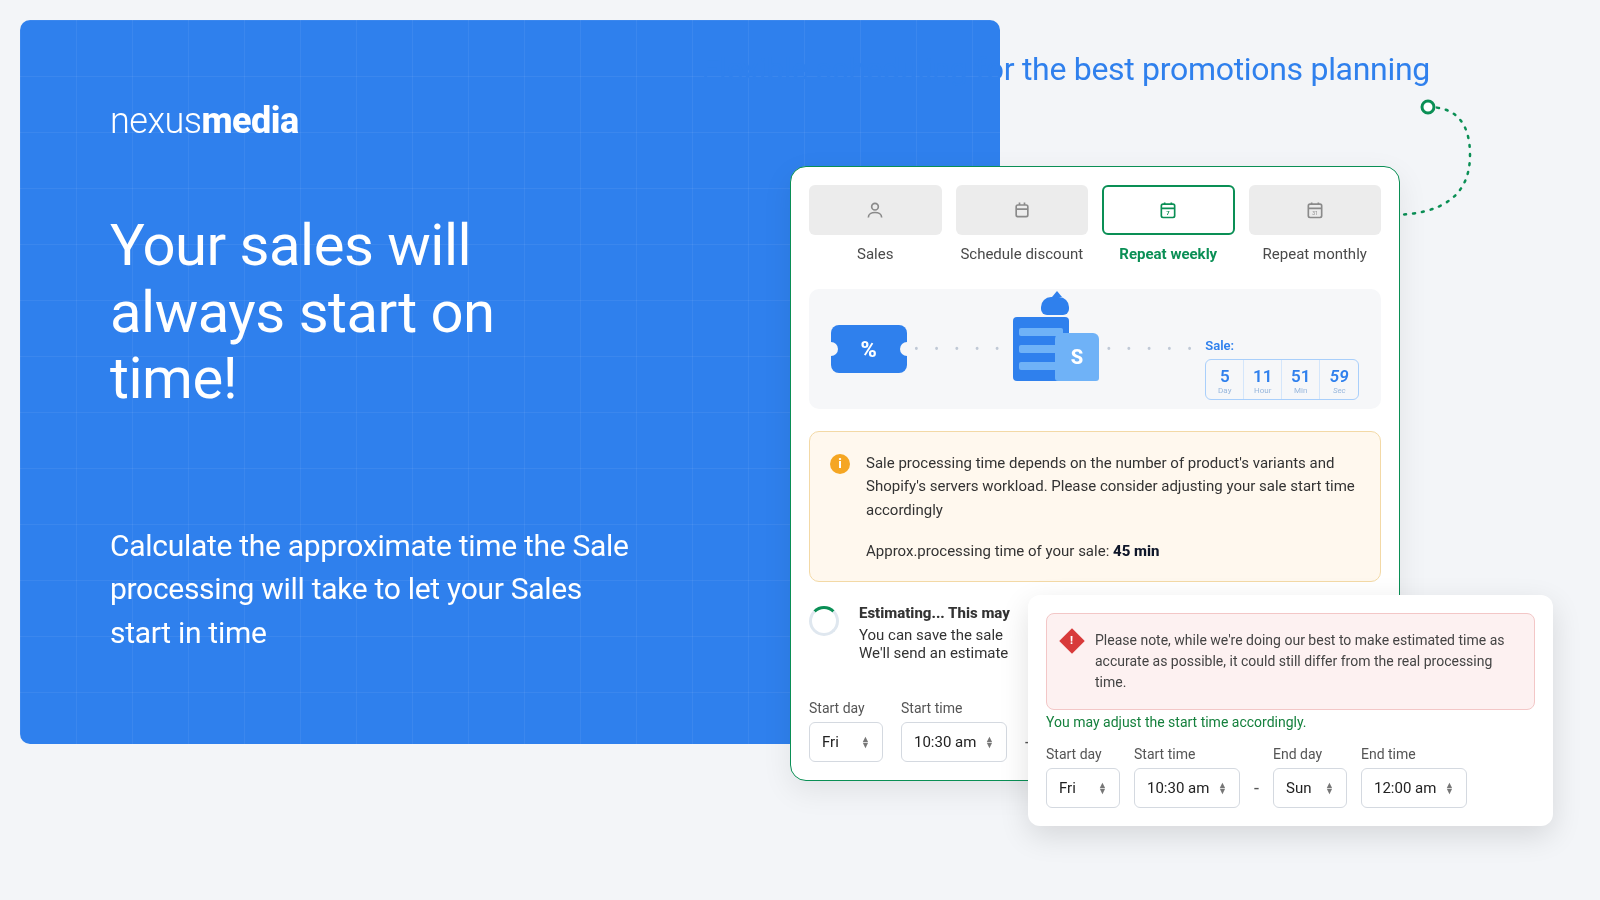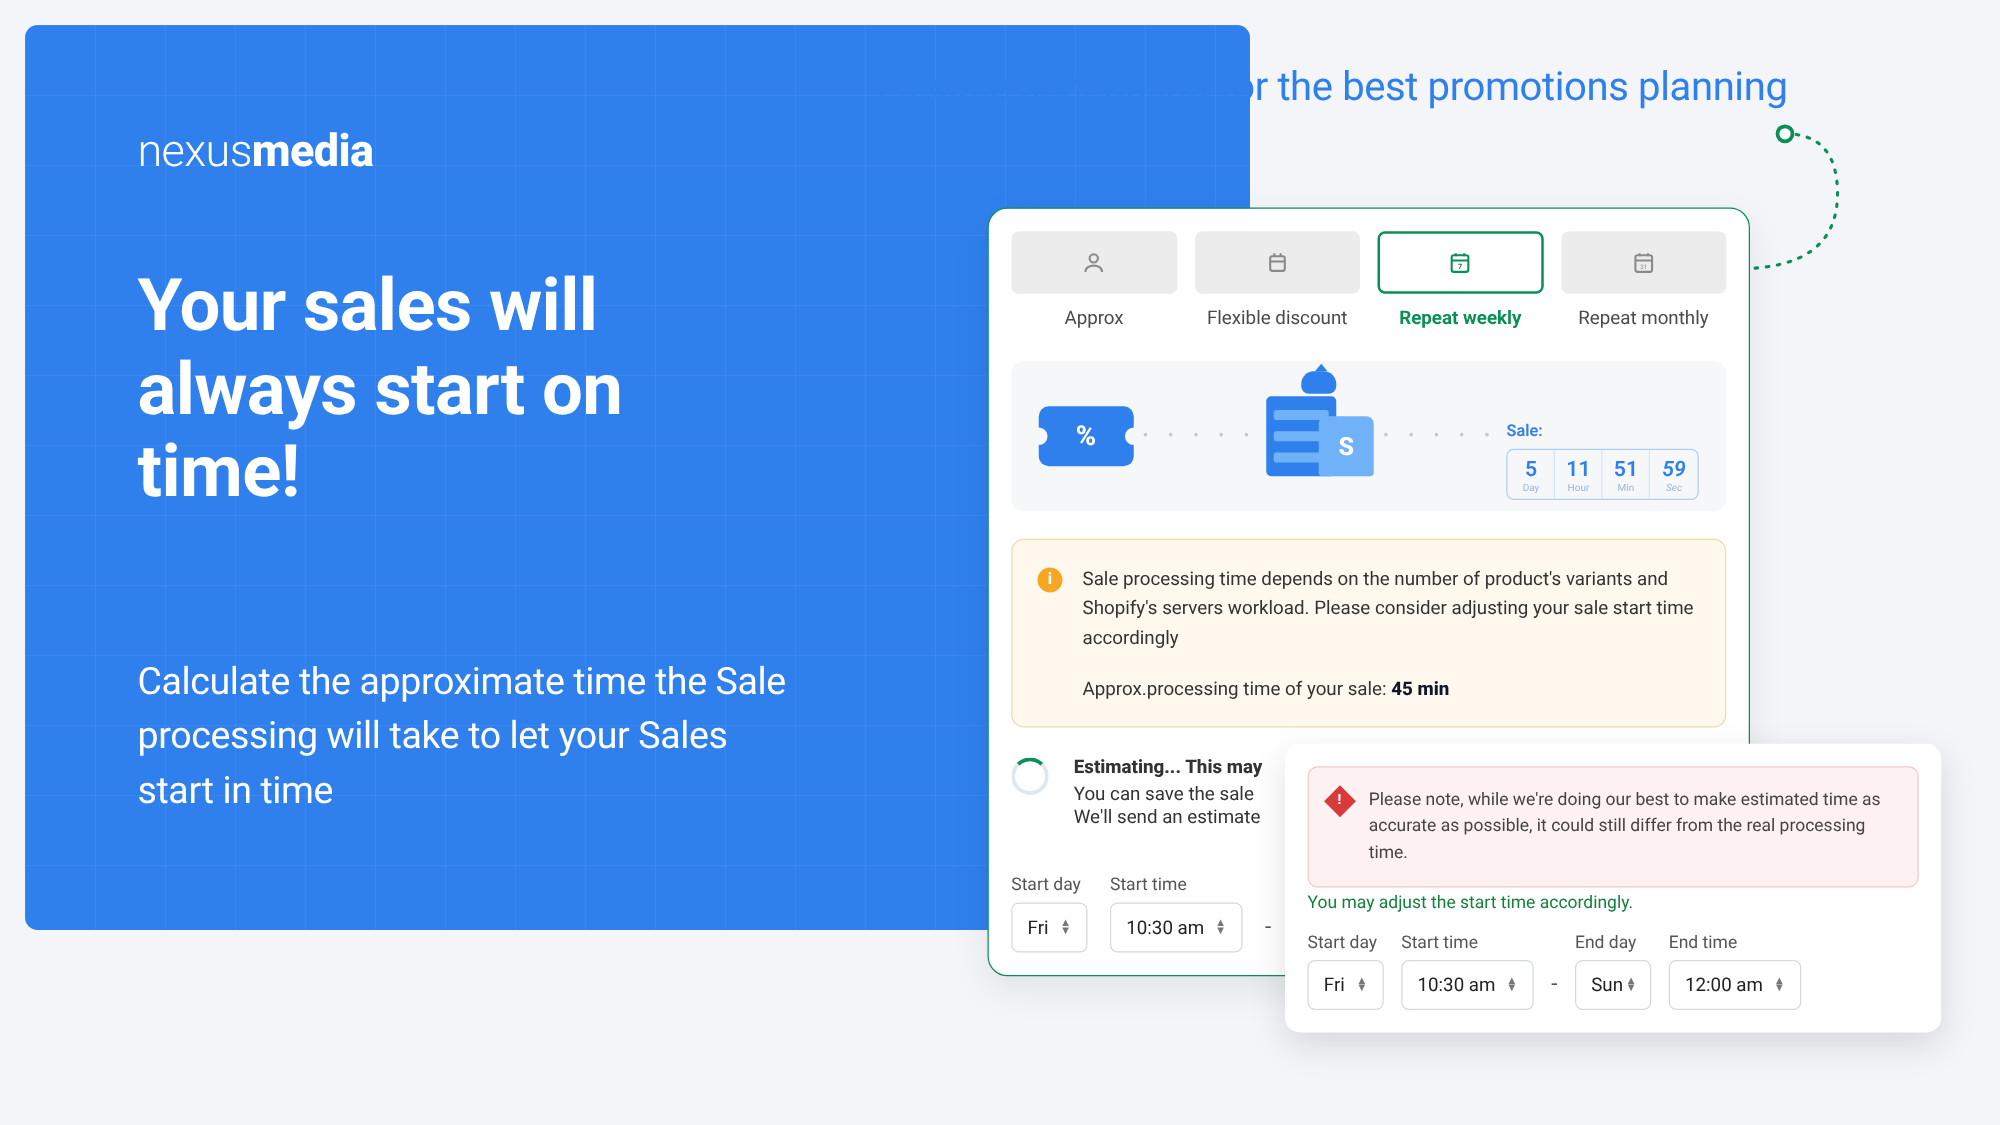--- a/index.html
+++ b/index.html
@@ -27,21 +27,21 @@
     background-image:
       linear-gradient(rgba(255,255,255,0.06) 1px, transparent 1px),
       linear-gradient(90deg, rgba(255,255,255,0.06) 1px, transparent 1px);
     background-size: 56px 56px;
   }
   .logo { font-size: 36px; font-weight: 300; letter-spacing: -0.5px; }
   .logo b { font-weight: 800; }
   .headline {
     margin-top: 70px;
     font-size: 58px;
-    font-weight: 700;
+    font-weight: 400;
     line-height: 1.15;
     max-width: 520px;
     letter-spacing: -0.5px;
   }
   .subcopy {
     position: absolute;
     bottom: 90px;
     left: 90px;
     font-size: 30px;
     font-weight: 400;
@@ -211,21 +211,21 @@
   }
   .warn-diamond span { transform: rotate(-45deg); color:#fff; font-weight:800; font-size:11px; }
 
   .est-line { margin-top: 16px; font-size: 14px; color:#222; }
   .est-line .k { font-weight: 800; }
   .est-line .v { color:#2f80ed; font-weight: 800; }
   .adjust-line { font-size: 14px; color:#15803d; margin-top: 4px; }
 
   .fields2 { margin-top: 16px; display:flex; gap: 14px; align-items:flex-end; }
 
-  .w60 { width: 61px; }
+  .w60 { width: 74px; }
   .w100 { width: 106px; }
 </style>
 </head>
 <body>
 
 <div class="hero">
   <div class="logo">
     <span>nexus</span><b>media</b>
   </div>
   <h1 class="headline">Your sales will always start on time!</h1>
@@ -243,30 +243,30 @@
 <div class="card">
 
   <div class="tabs">
     <div class="tab">
       <div class="tab-icon-box">
         <svg width="20" height="20" viewBox="0 0 24 24" fill="none" stroke="currentColor" stroke-width="2">
             <circle cx="12" cy="8" r="4"></circle>
             <path d="M4 21c0-4 4-6 8-6s8 2 8 6"></path>
           </svg>
       </div>
-      <span class="tab-label">Approx</span>
+      <span class="tab-label">Sales</span>
     </div>
     <div class="tab">
       <div class="tab-icon-box">
         <svg width="20" height="20" viewBox="0 0 24 24" fill="none" stroke="currentColor" stroke-width="2">
             <rect x="5" y="6" width="14" height="14" rx="2"></rect>
             <path d="M9 3v3M15 3v3M5 11h14"></path>
           </svg>
       </div>
-      <span class="tab-label">Flexible discount</span>
+      <span class="tab-label">Schedule discount</span>
     </div>
     <div class="tab active">
       <div class="tab-icon-box">
         <svg width="20" height="20" viewBox="0 0 24 24" fill="none" stroke="currentColor" stroke-width="2">
             <rect x="4" y="5" width="16" height="16" rx="2"></rect>
             <path d="M8 3v3M16 3v3M4 10h16"></path>
             <text x="12" y="18" font-size="7" text-anchor="middle" fill="currentColor" stroke="none">7</text>
           </svg>
       </div>
       <span class="tab-label">Repeat weekly</span>

